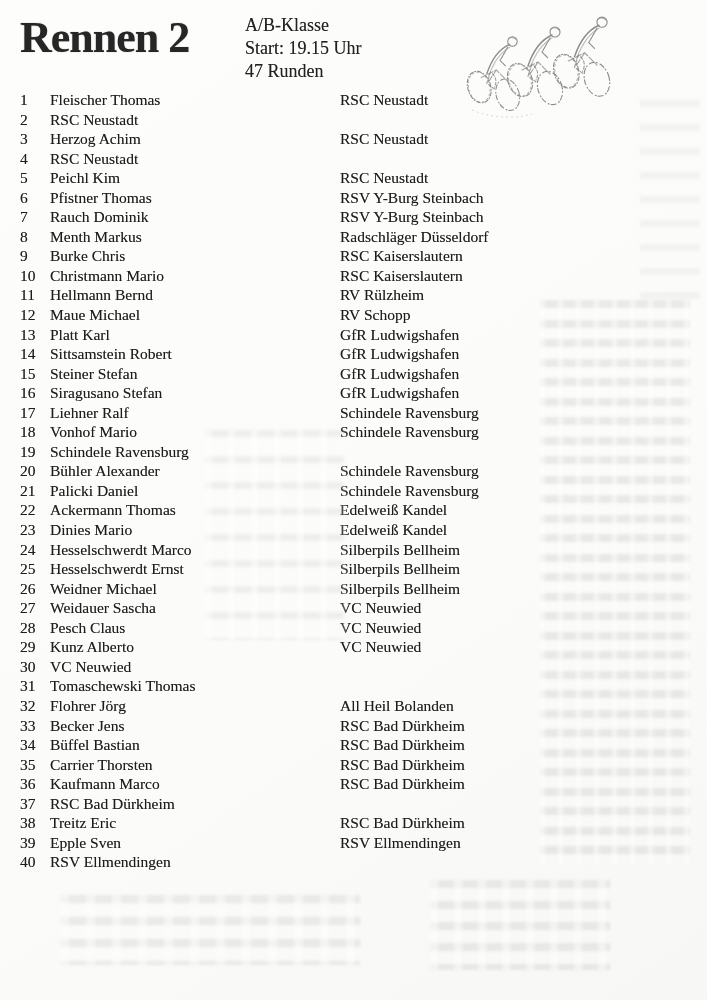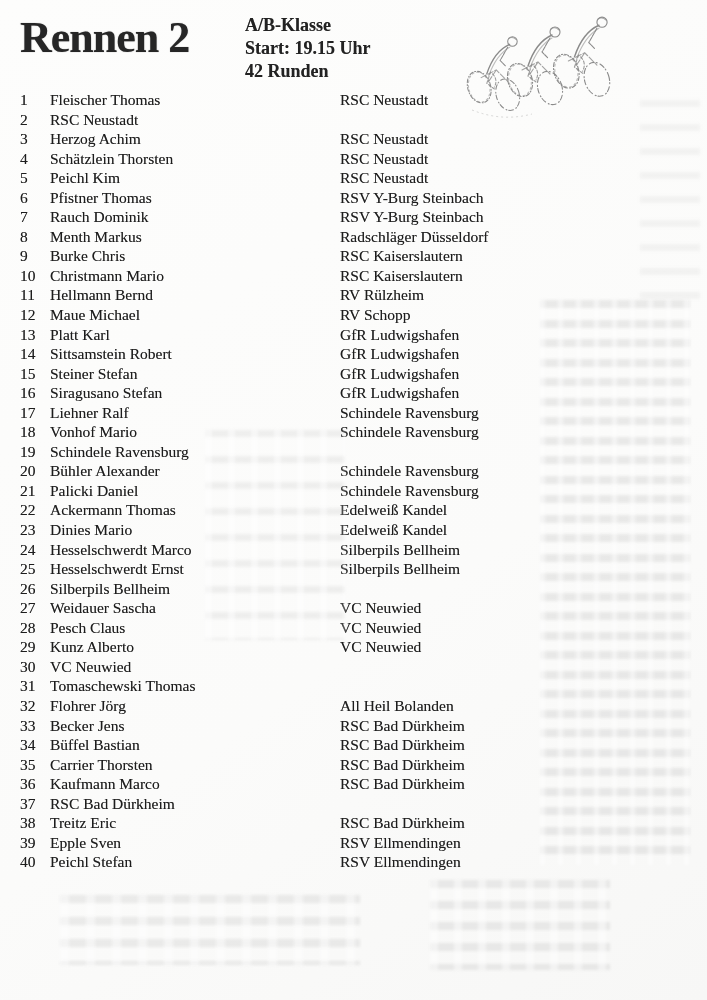--- a/index.html
+++ b/index.html
@@ -20,21 +20,20 @@
   .title{
     position:absolute;left:20px;top:12px;
     font-size:44px;font-weight:bold;letter-spacing:-1px;
     color:#262626;
     text-shadow:0 0 1px rgba(40,40,40,.55);
   }
   .race-info{
     position:absolute;left:245px;top:14px;
     font-size:18px;line-height:23px;color:#222;
     text-shadow:0 0 .5px rgba(40,40,40,.45);
-    font-weight:bold;
   }
   
   .sketch{
     position:absolute;left:462px;top:10px;width:175px;height:120px;
     opacity:.8;
   }
   
   .start-list{
     position:absolute;left:0;top:90px;width:707px;
   }
@@ -86,21 +85,21 @@
 </head>
 <body>
 
 <div class="page">
 
   <div class="title">Rennen 2</div>
 
   <div class="race-info">
     <div>A/B-Klasse</div>
     <div>Start: 19.15 Uhr</div>
-    <div>42 Runden</div>
+    <div>47 Runden</div>
   </div>
 
   <svg class="sketch" viewBox="0 0 175 120" xmlns="http://www.w3.org/2000/svg">
     <defs>
       <g id="cyc" fill="none" stroke="#6f6f6f" stroke-width="1.1" stroke-linecap="round">
 
         <ellipse cx="16" cy="58" rx="12" ry="17" transform="rotate(-18 16 58)" stroke-dasharray="4 2 1 2"></ellipse>
         <ellipse cx="16" cy="58" rx="11" ry="16" transform="rotate(-14 16 58)" stroke-dasharray="2 3" opacity=".6"></ellipse>
 
         <ellipse cx="46" cy="66" rx="12" ry="17" transform="rotate(-18 46 66)" stroke-dasharray="5 2 1 3"></ellipse>
@@ -138,21 +137,20 @@
       </div>
 
       <div class="rider-row">
         <span class="rider-nr">3</span>
         <span class="rider-name">Herzog Achim</span>
         <span class="rider-club">RSC Neustadt</span>
       </div>
 
       <div class="rider-row">
         <span class="rider-nr">4</span>
-        <span class="rider-name">Schätzlein Thorsten</span>
         <span class="rider-club">RSC Neustadt</span>
       </div>
 
       <div class="rider-row">
         <span class="rider-nr">5</span>
         <span class="rider-name">Peichl Kim</span>
         <span class="rider-club">RSC Neustadt</span>
       </div>
 
       <div class="rider-row">
@@ -269,20 +267,21 @@
       </div>
 
       <div class="rider-row">
         <span class="rider-nr">25</span>
         <span class="rider-name">Hesselschwerdt Ernst</span>
         <span class="rider-club">Silberpils Bellheim</span>
       </div>
 
       <div class="rider-row">
         <span class="rider-nr">26</span>
+        <span class="rider-name">Weidner Michael</span>
         <span class="rider-club">Silberpils Bellheim</span>
       </div>
 
       <div class="rider-row">
         <span class="rider-nr">27</span>
         <span class="rider-name">Weidauer Sascha</span>
         <span class="rider-club">VC Neuwied</span>
       </div>
 
       <div class="rider-row">
@@ -349,21 +348,20 @@
       </div>
 
       <div class="rider-row">
         <span class="rider-nr">39</span>
         <span class="rider-name">Epple Sven</span>
         <span class="rider-club">RSV Ellmendingen</span>
       </div>
 
       <div class="rider-row">
         <span class="rider-nr">40</span>
-        <span class="rider-name">Peichl Stefan</span>
         <span class="rider-club">RSV Ellmendingen</span>
       </div>
     </div>
 
   <div class="bleed bleed-col"></div>
   <div class="bleed bleed-mid"></div>
   <div class="bleed bleed-bottom-left"></div>
   <div class="bleed bleed-bottom-mid"></div>
   <div class="bleed bleed-right-edge"></div>
 

